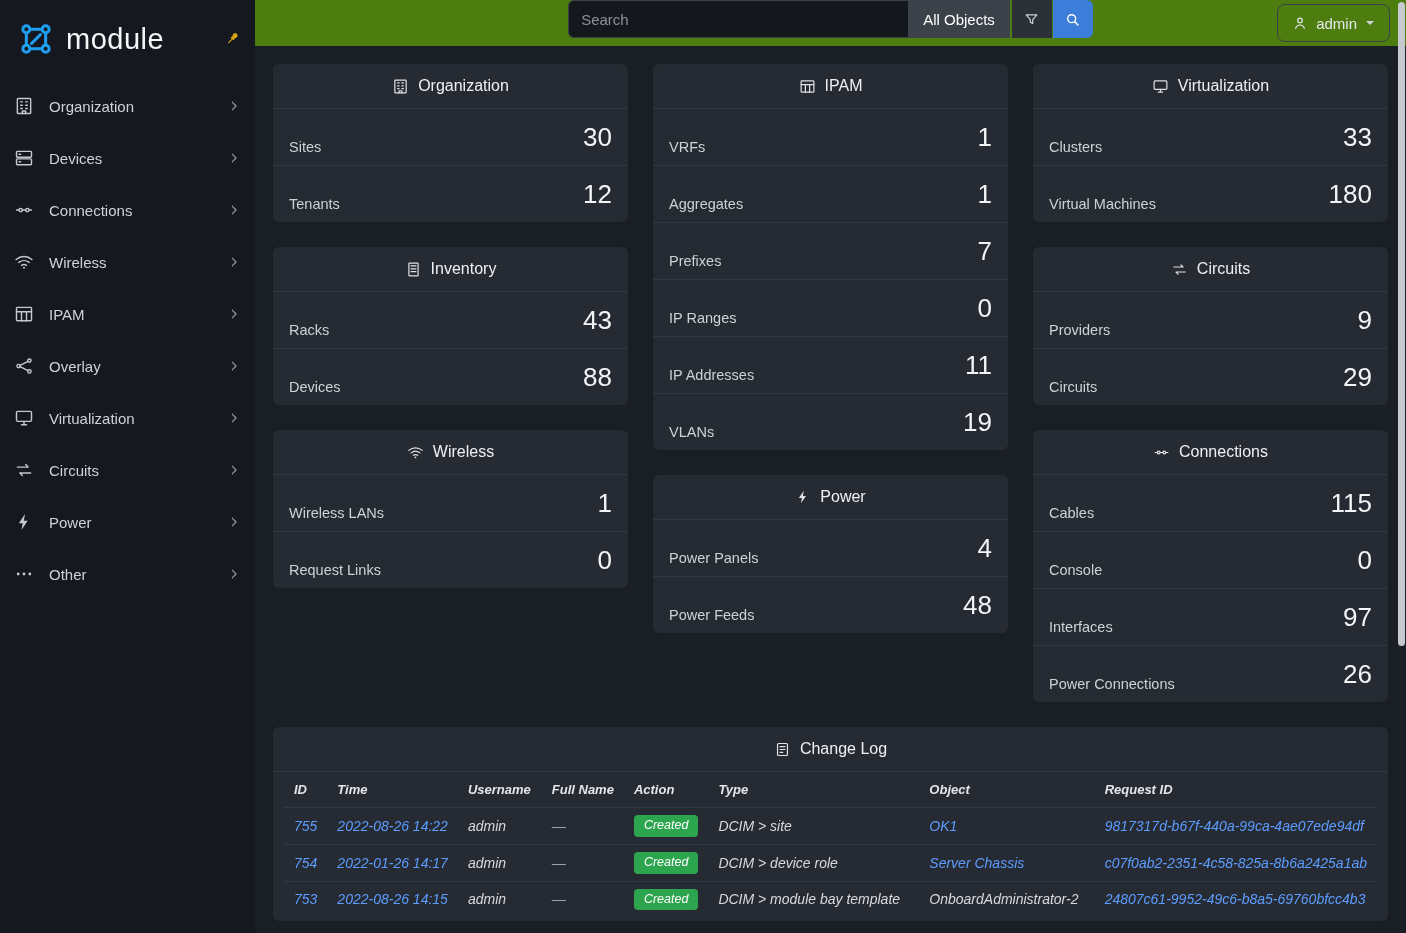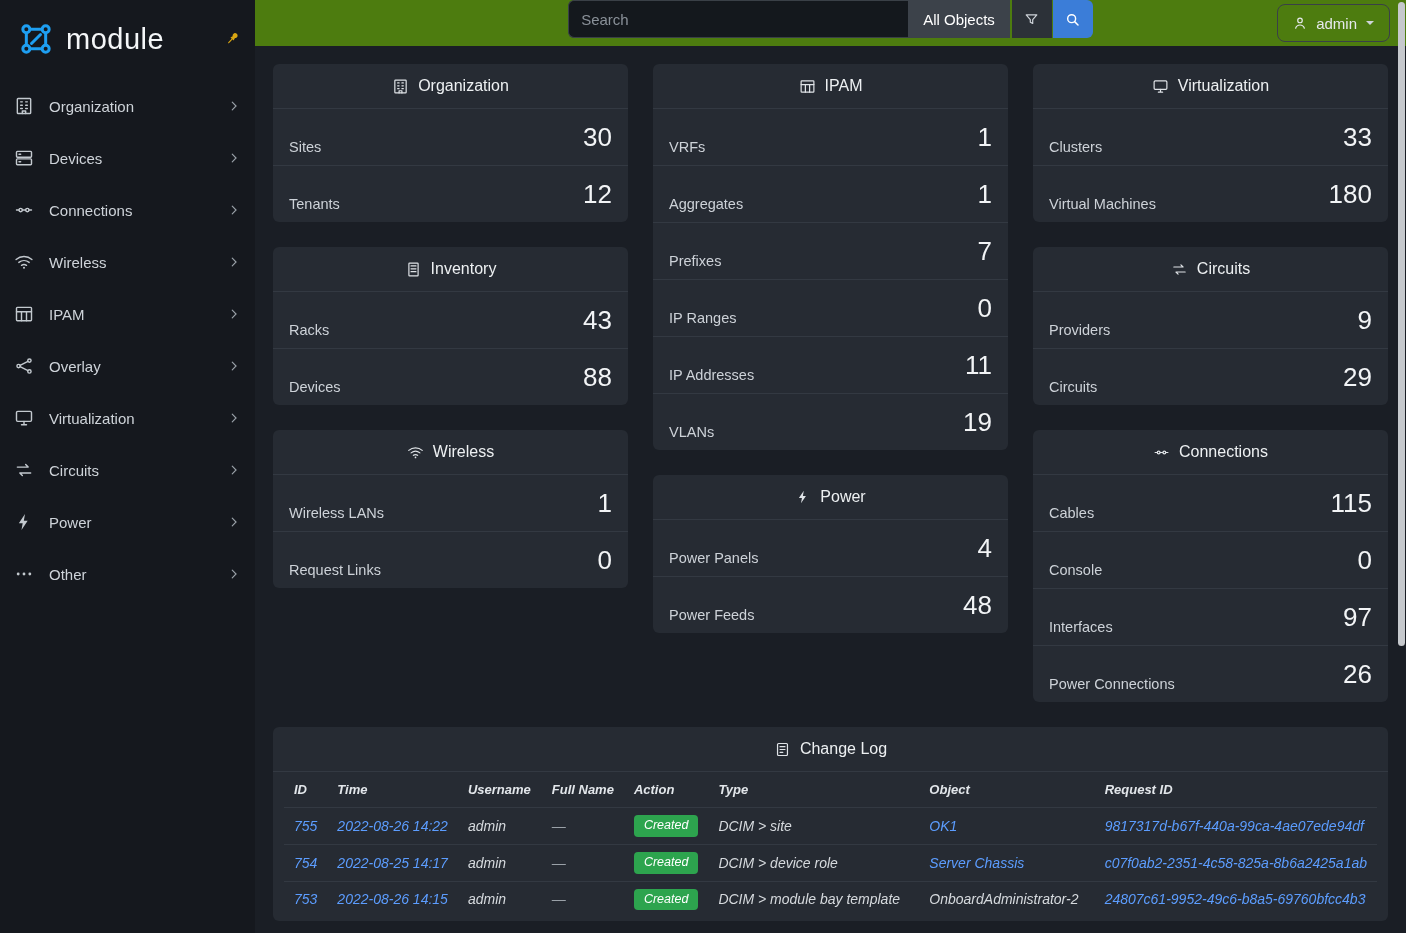--- a/index.html
+++ b/index.html
@@ -527,21 +527,21 @@
                 <td><a class="link">2022-08-26 14:22</a></td>
                 <td><span>admin</span></td>
                 <td><span class="muted">—</span></td>
                 <td><span class="badge">Created</span></td>
                 <td><span>DCIM &gt; site</span></td>
                 <td><a class="link">OK1</a></td>
                 <td><a class="link">9817317d-b67f-440a-99ca-4ae07ede94df</a></td>
               </tr>
               <tr>
                 <td><a class="link">754</a></td>
-                <td><a class="link">2022-08-25 14:17</a></td>
+                <td><a class="link">2022-01-26 14:17</a></td>
                 <td><span>admin</span></td>
                 <td><span class="muted">—</span></td>
                 <td><span class="badge">Created</span></td>
                 <td><span>DCIM &gt; device role</span></td>
                 <td><a class="link">Server Chassis</a></td>
                 <td><a class="link">c07f0ab2-2351-4c58-825a-8b6a2425a1ab</a></td>
               </tr>
               <tr>
                 <td><a class="link">753</a></td>
                 <td><a class="link">2022-08-26 14:15</a></td>

